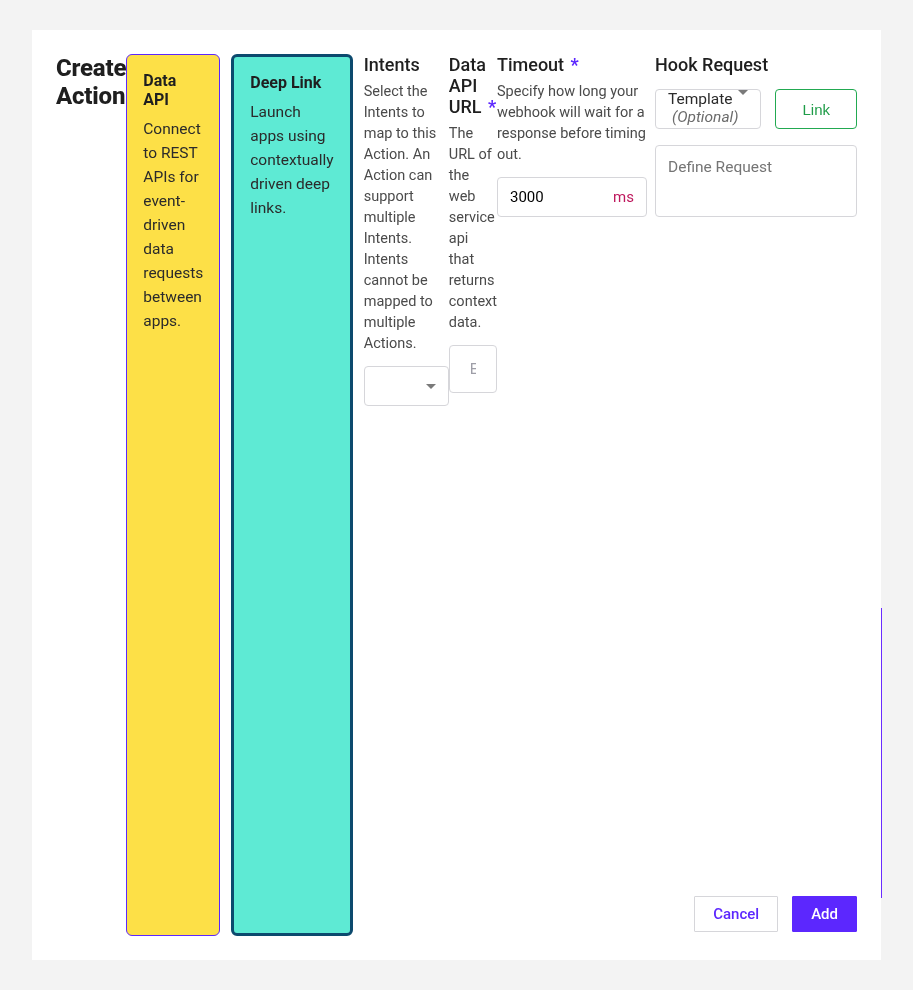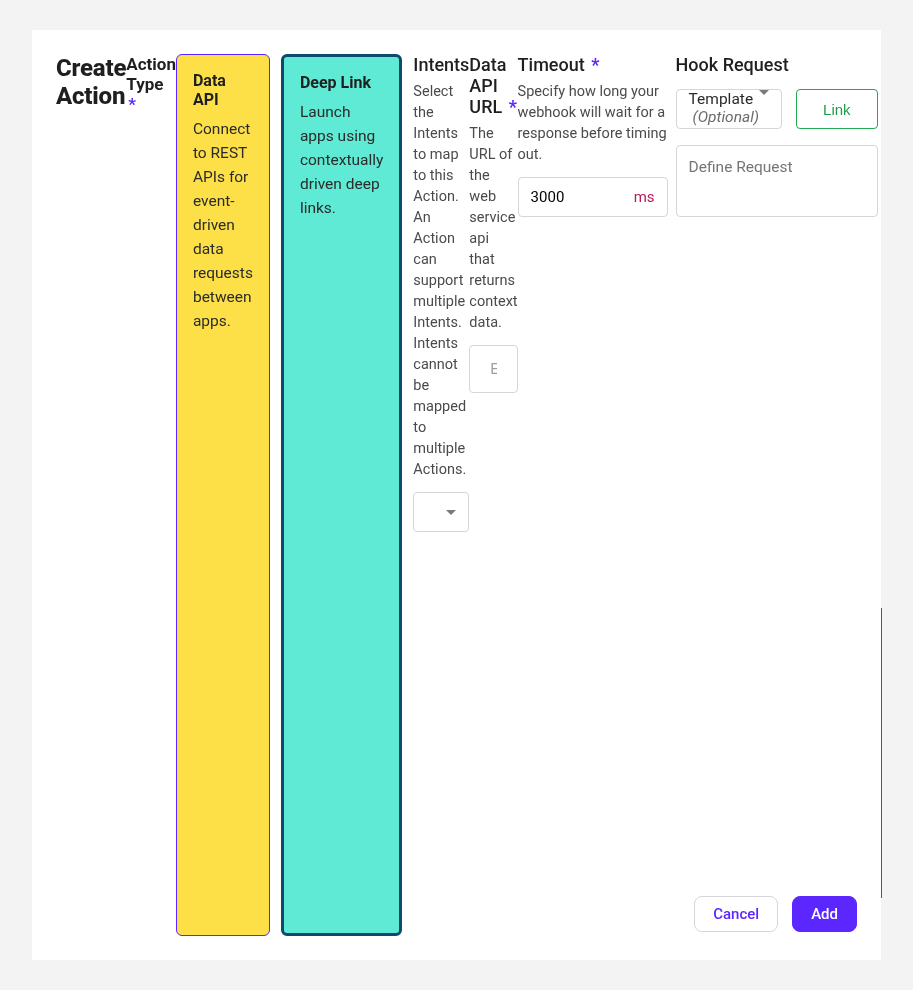--- a/index.html
+++ b/index.html
@@ -167,21 +167,21 @@
       outline: none;
     }
     .footer {
       position: absolute;
       bottom: 28px;
       right: 24px;
       display: flex;
       gap: 14px;
     }
     .btn {
-      border-radius: 8px;
+      border-radius: 1px;
       height: 36px;
       padding: 4px 18px;
       font-size: 15px;
       font-weight: 500;
       cursor: pointer;
       font-family: inherit;
     }
     .btn-secondary {
       background: #fff;
       border: 1px solid #d6d6da;
@@ -202,24 +202,20 @@
     }
   </style>
 </head>
 <body>
 
 <div class="panel">
   <div class="side-accent"></div>
 
   <h1 class="page-title">Create Action</h1>
 
-  <div class="section-label">
-    <span>Action Type</span>
-    <span class="required">*</span>
-  </div>
 
   <div class="cards">
     <div class="card selected">
       <div class="card-title">Data API</div>
       <div class="card-desc">Connect to REST APIs for event-driven data requests between apps.</div>
     </div>
     <div class="card">
       <div class="card-title">Deep Link</div>
       <div class="card-desc">Launch apps using contextually driven deep links.</div>
     </div>

